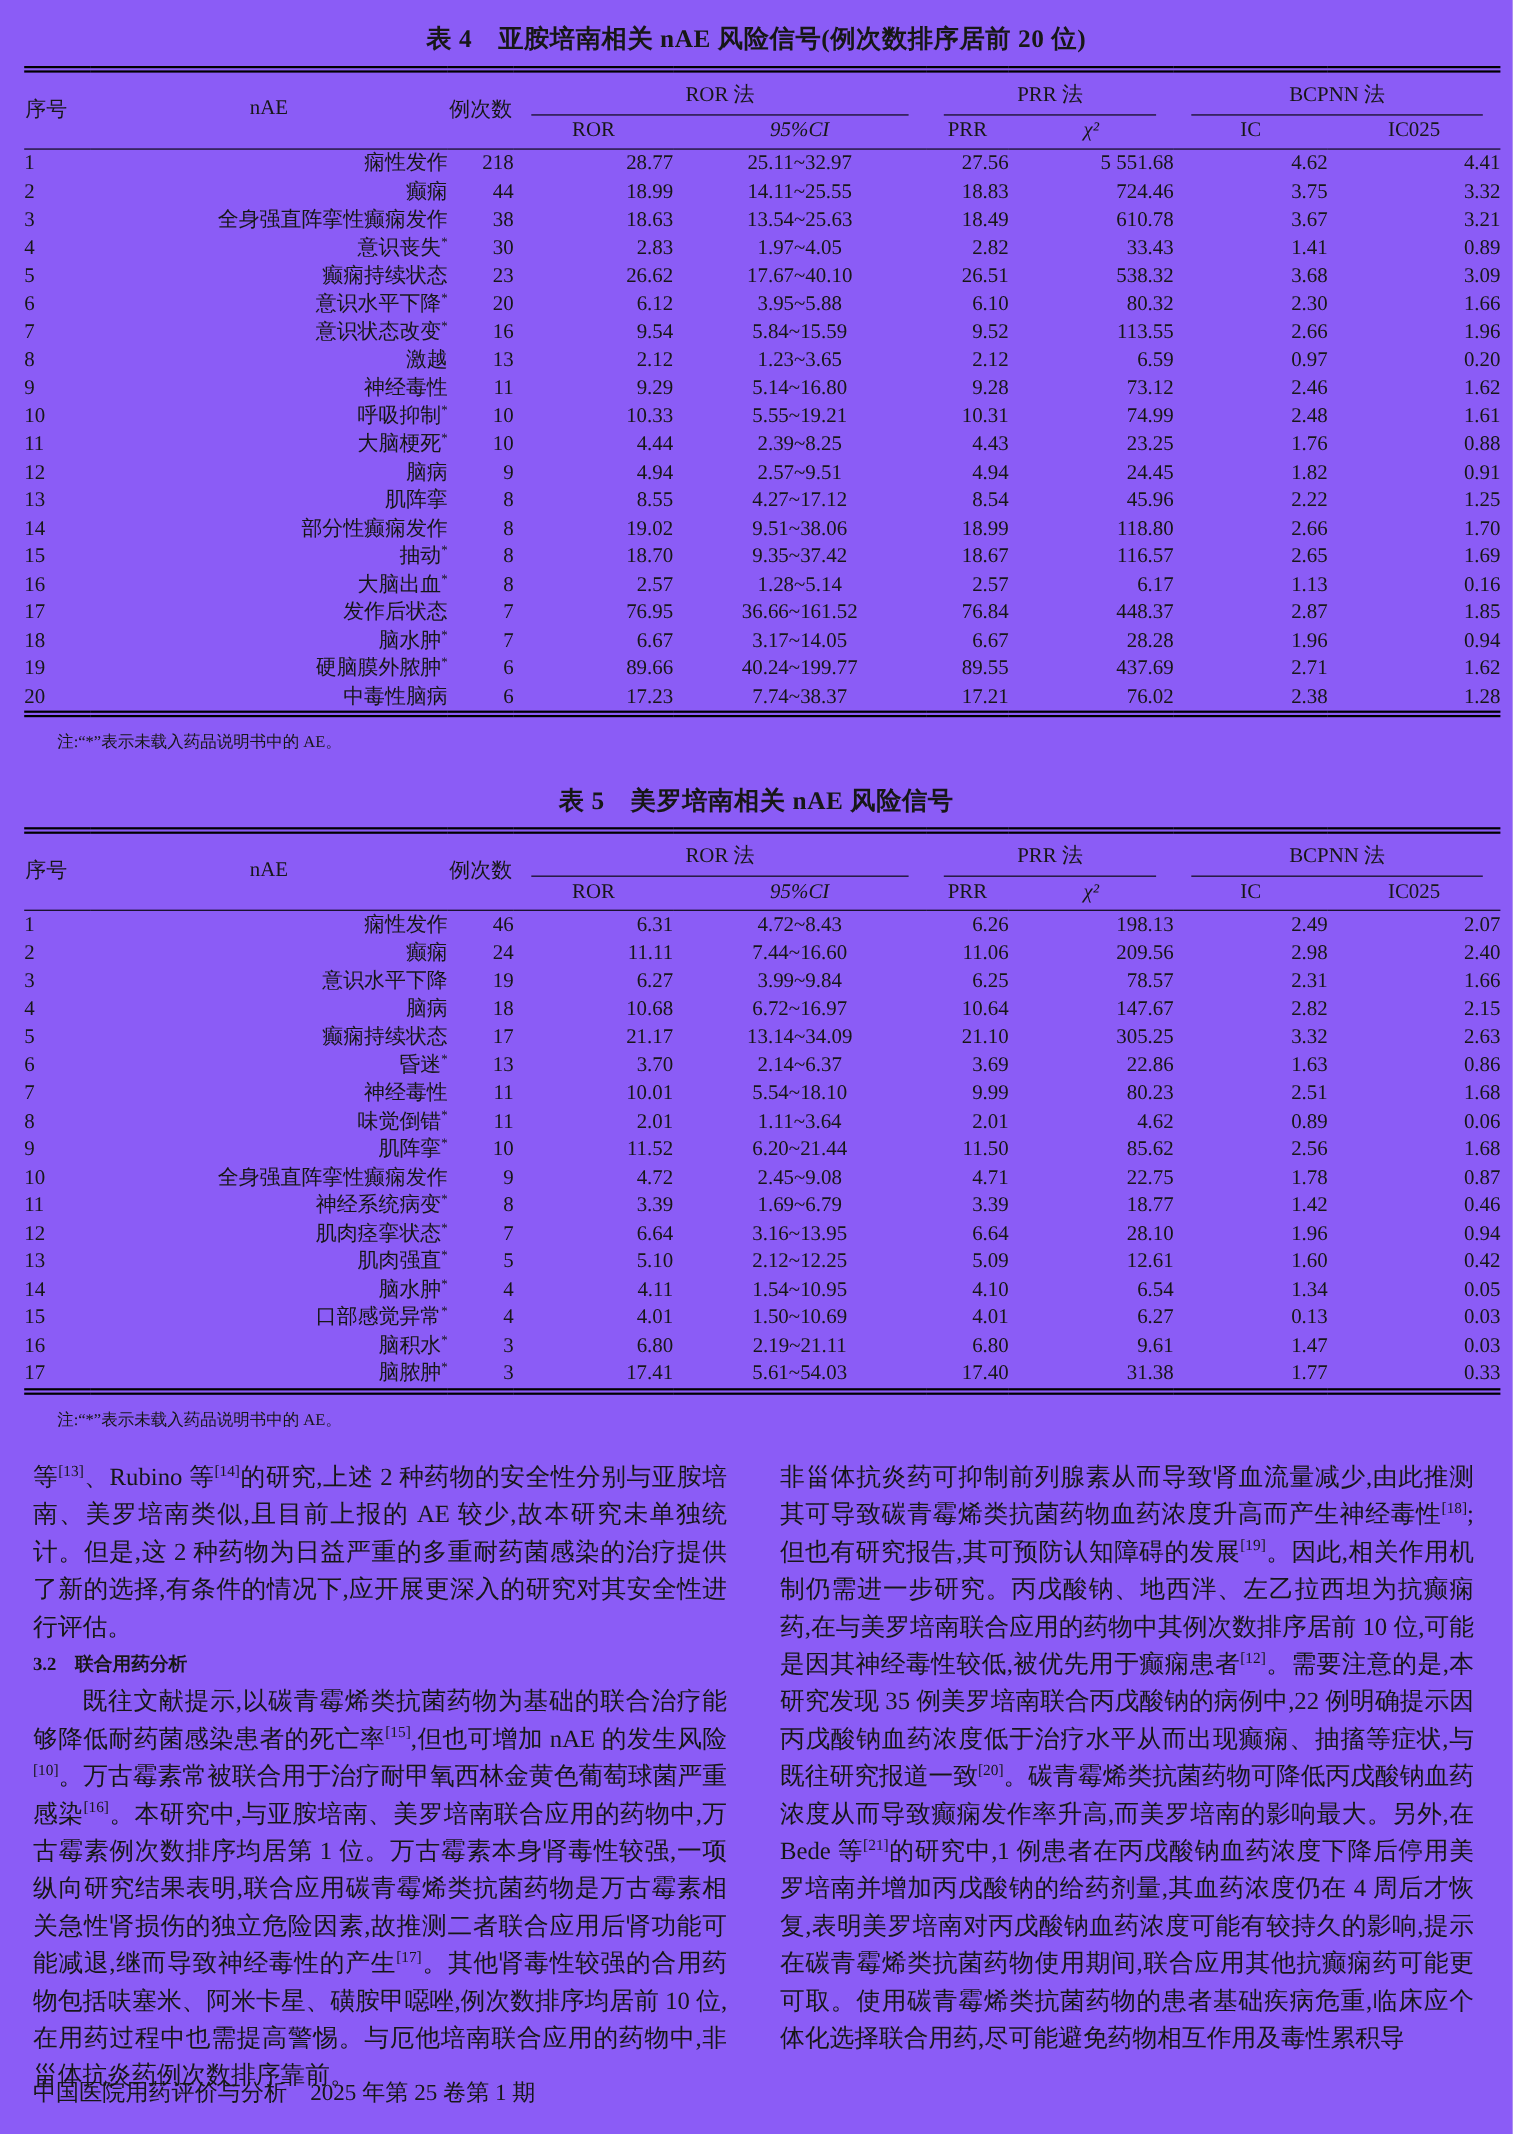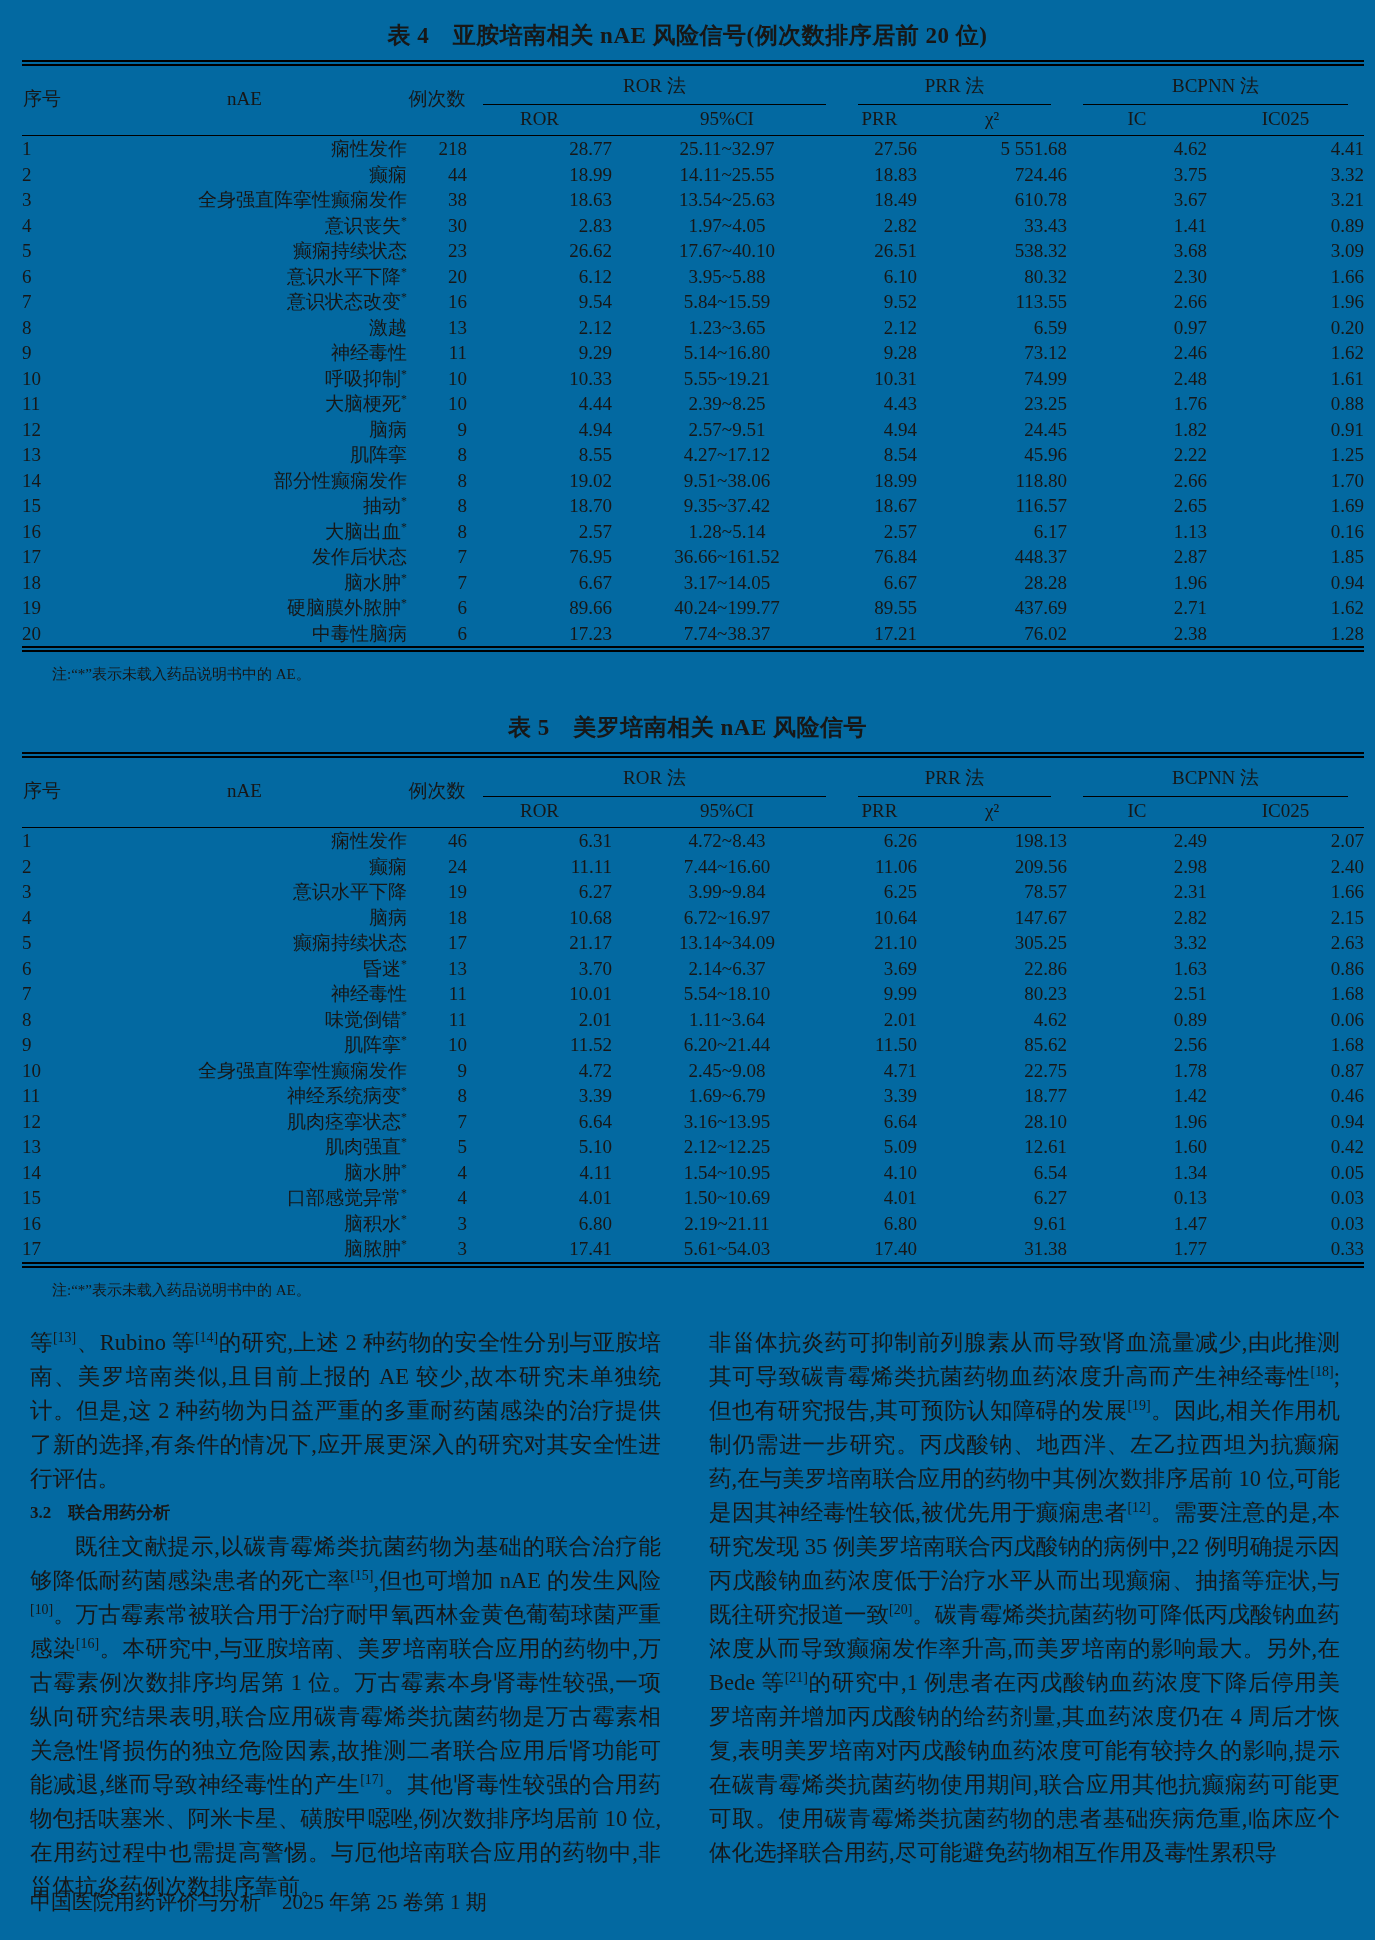--- a/index.html
+++ b/index.html
@@ -1,21 +1,21 @@
 <!DOCTYPE html>
 <html><head>
 <meta charset="utf-8">
 <style>
   html,body { margin:0; padding:0; }
   body { background:#e8e8e8; }
   .page {
     position:relative;
     width:1375px; height:1940px;
     margin:0 auto;
-    background:#0369a1;
+    background:#8b5cf6;
     color:#171717;
     font-family:"Liberation Serif","DejaVu Serif",serif;
     overflow:hidden;
     box-sizing:border-box;
   }
   .tbl-title {
     text-align:center;
     font-weight:bold;
     font-size:23px;
     letter-spacing:0.5px;
@@ -54,21 +54,21 @@
     margin:0 16px;
     padding:2px 0 5px 0;
     border-bottom:1.6px solid #000;
     text-align:center;
   }
   tr.sub th {
     border-bottom:1.6px solid #000;
     padding:3px 0 5px 0;
     text-align:center;
   }
-  .it { }
+  .it { font-style:italic; }
   table.sig td {
     height:25.5px;
     line-height:25.5px;
     padding:0;
     white-space:nowrap;
     overflow:visible;
   }
   td.c0 { text-align:left; padding-left:1px; }
   td.c1 { text-align:right; }
   td.c2 { text-align:right; padding-right:13px; }

